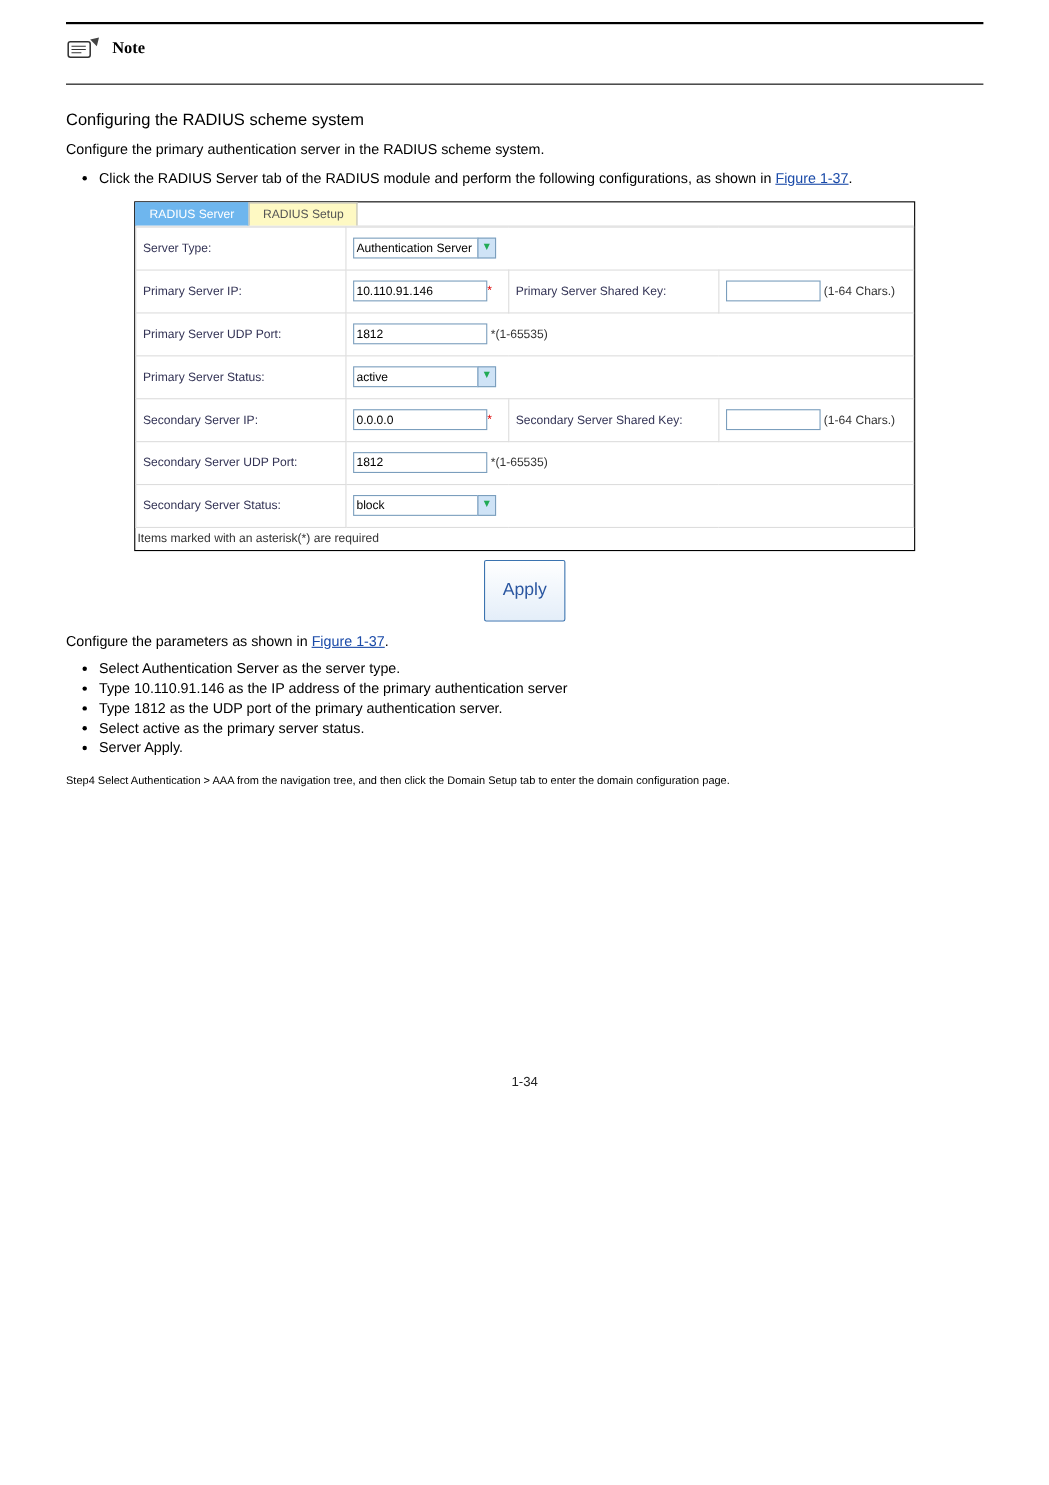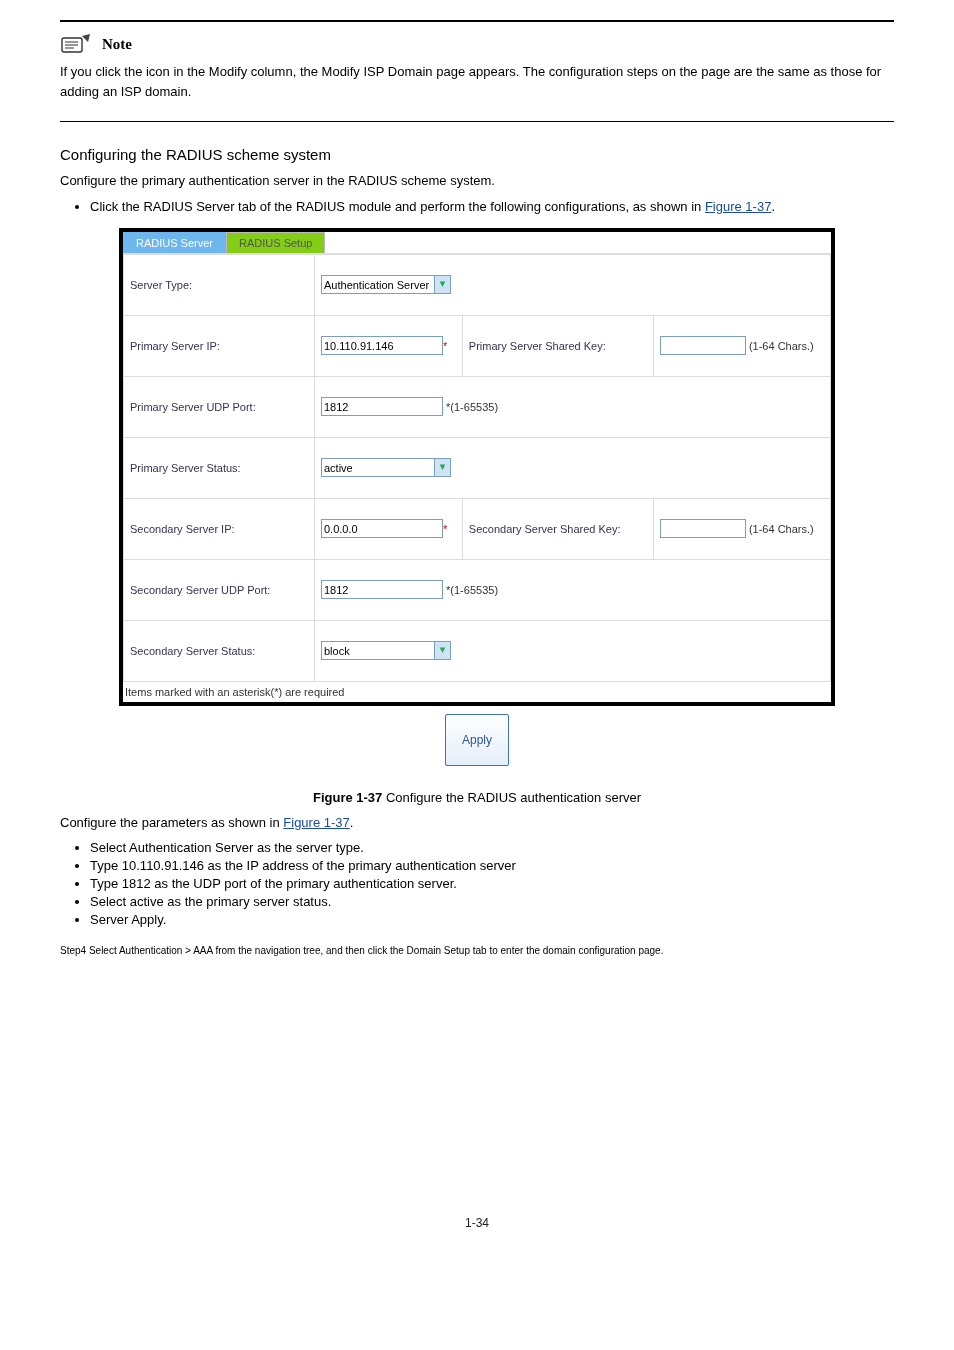--- a/index.html
+++ b/index.html
@@ -17,48 +17,48 @@
   .hr-thick { border: none; border-top: 2px solid #000; margin: 20px 0 8px 0; }
   .hr-thin { border: none; border-top: 1px solid #000; margin: 20px 0 8px 0; }
   .note-row { display: flex; align-items: center; gap: 8px; margin: 10px 0 6px 0; font-family: Liberation Serif, serif; }
   .note-icon { width: 34px; height: 24px; }
   .note-label { font-weight: bold; font-size: 15px; }
   .note-text { font-size: 13px; margin: 6px 0 12px 0; line-height: 1.5; }
   .section-heading { font-size: 15px; margin: 24px 0 6px 0; }
   ul.bullets { list-style: disc; padding-left: 30px; margin: 6px 0; }
   ul.bullets > li { margin: 3px 0; font-size: 13px; }
   .screenshot {
-    border: 4px solid #000000;
+    border: 1px solid #000000;
     margin: 14px auto 6px auto;
     width: 708px;
     font-family: Tahoma, Arial, sans-serif;
     font-size: 11px;
     color: #333;
   }
   .tabs { display: flex; font-size: 11px; }
-  .tab { padding: 4px 12px; border: 1px solid #bbb; border-bottom: none; background: #84cc16; color: #555; }
+  .tab { padding: 4px 12px; border: 1px solid #bbb; border-bottom: none; background: #fef9c3; color: #555; }
   .tab.active { background: #6eb6ee; color: #fff; border-color: #6eb6ee; }
   .tabcontent { border-top: 1px solid #ddd; }
   table.form { border-collapse: collapse; width: 100%; }
-  table.form td { border: 1px solid #ddd; padding: 19px 6px; vertical-align: middle; height: 22px; }
+  table.form td { border: 1px solid #ddd; padding: 8px 6px; vertical-align: middle; height: 22px; }
   table.form td.lbl { width: 178px; color: #335; }
   table.form td.wid { }
   .tinput { font-size: 11px; width: 116px; height: 15px; border: 1px solid #7b9ebd; padding: 1px 2px; }
   .sel-arrow { display:inline-block; width:15px; height:17px; background:#cfe3f6; border:1px solid #7b9ebd; vertical-align:middle; text-align:center; line-height:15px; color:#2a5; margin-left:-1px; }
   .redstar { color: #d00; }
   .hint { color:#333; font-size:11px;margin-top:38px; }
   .req-note { font-size:11px; color:#333; padding: 4px 2px; }
   .apply-row { text-align:center; margin: 8px 0 4px 0; }
   .apply-btn {
     display:inline-block;
     border: 1px solid #3b73af;
     background: linear-gradient(#fff,#e4eef9);
     color: #2a56a0;
     padding: 18px 16px;
-    font-size: 12px;
+    font-size: 16px;
     border-radius: 2px;
   }
   .figure-caption { text-align:center; font-size:13px; margin: 24px 0 6px 0; }
   .figure-link { color:#1a4aa8; text-decoration: underline; }
   .footer-pagenum { text-align:center; font-size:12px; color:#222; margin-top:260px; }
   .para { font-size:13px; line-height:1.5; margin: 8px 0; }
   .step-head { font-size:10px; margin-top: 18px; }
 </style>
 </head>
 <body>
@@ -73,21 +73,20 @@
         <rect x="2" y="6" width="20" height="14" rx="2" fill="#fff" stroke="#333" stroke-width="1.4"></rect>
         <line x1="5" y1="10" x2="18" y2="10" stroke="#333" stroke-width="1"></line>
         <line x1="5" y1="13" x2="18" y2="13" stroke="#333" stroke-width="1"></line>
         <line x1="5" y1="16" x2="14" y2="16" stroke="#333" stroke-width="1"></line>
         <path d="M22 4 L30 2 L28 10 Z" fill="#444"></path>
       </svg>
     </span>
     <span class="note-label">Note</span>
   </div>
 
-  <div class="note-text">If you click the icon in the Modify column, the Modify ISP Domain page appears. The configuration steps on the page are the same as those for adding an ISP domain.</div>
 
   <hr class="hr-thin">
 
   <div class="section-heading">Configuring the RADIUS scheme system</div>
   <div class="para">Configure the primary authentication server in the RADIUS scheme system.</div>
 
   <ul class="bullets">
     <li>
       <span>Click the RADIUS Server tab of the RADIUS module and perform the following configurations, as shown in </span><span class="figure-link">Figure 1-37</span><span>.</span>
     </li>
@@ -166,23 +165,20 @@
         </tr>
       </tbody>
         </table>
       <div class="req-note">Items marked with an asterisk(*) are required</div>
     </div>
   </div>
   <div class="apply-row">
     <span class="apply-btn">Apply</span>
   </div>
 
-  <div class="figure-caption">
-    <b>Figure 1-37</b><span> Configure the RADIUS authentication server</span>
-  </div>
 
   <div class="para">
     <span>Configure the parameters as shown in </span><span class="figure-link">Figure 1-37</span><span>.</span>
   </div>
 
   <ul class="bullets">
     <li>Select Authentication Server as the server type.</li>
     <li>Type 10.110.91.146 as the IP address of the primary authentication server</li>
     <li>Type 1812 as the UDP port of the primary authentication server.</li>
     <li>Select active as the primary server status.</li>

